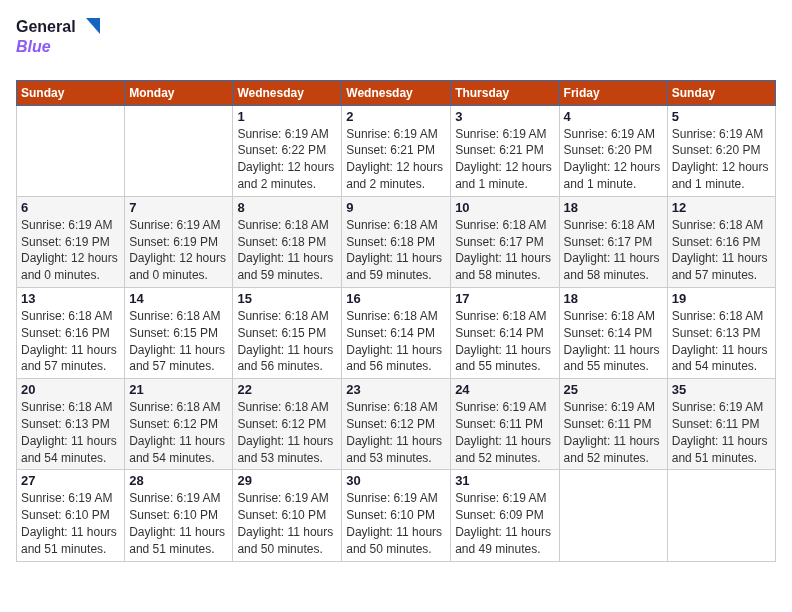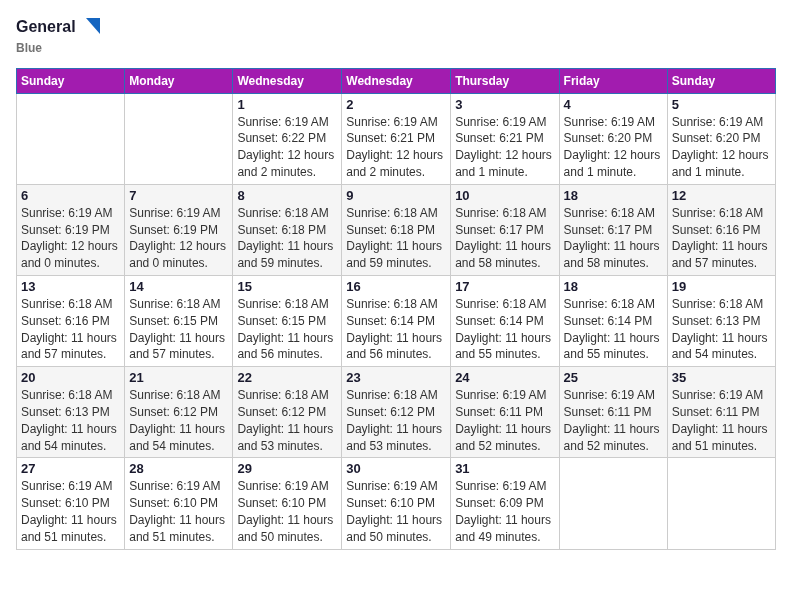--- a/index.html
+++ b/index.html
@@ -7,21 +7,21 @@
       font-family: Arial, sans-serif;
       background: #fff;
       width: 792px;
       min-height: 612px;
       padding: 16px;
     }
     .header-area {
       display: flex;
       justify-content: space-between;
       align-items: flex-start;
-      margin-bottom: 12px;
+      margin-bottom: 24px;
     }
     .logo {
       display: flex;
       align-items: center;
       gap: 4px;
     }
     .title-area {
       text-align: right;
     }
     .month-title {
@@ -33,21 +33,21 @@
     .location-title {
       font-size: 16px;
       color: #333;
     }
     .calendar {
       width: 100%;
       border-collapse: collapse;
       border: 1px solid #ccc;
     }
     .calendar th {
-      background: #a21caf;
+      background: #c2410c;
       color: #fff;
       font-size: 12px;
       font-weight: bold;
       padding: 5px 4px;
       text-align: left;
       border: 1px solid #2d6db5;
     }
     .calendar td {
       vertical-align: top;
       border: 1px solid #ccc;
@@ -82,21 +82,21 @@
 
 <div class="header-area">
   <div class="logo">
   <div style="line-height:1.1">
     <div style="display:flex;align-items:center;gap:2px;">
       <span style="font-size:16px;font-weight:bold;color:#1a1a2e;">General</span>
       <svg width="22" height="22" viewBox="0 0 22 22">
         <polygon points="8,2 22,2 22,18" fill="#1565c0"></polygon>
       </svg>
     </div>
-    <span style="font-size:12px;font-weight:bold;color:#737373;">Blue</span>
+    <span style="font-size:16px;font-weight:bold;color:#8b5cf6;font-style:italic;">Blue</span>
   </div>
 </div>
   <div class="title-area">
     <div class="month-title"></div>
     <div class="location-title"></div>
   </div>
 </div>
 
 <table class="calendar">
   <thead>

